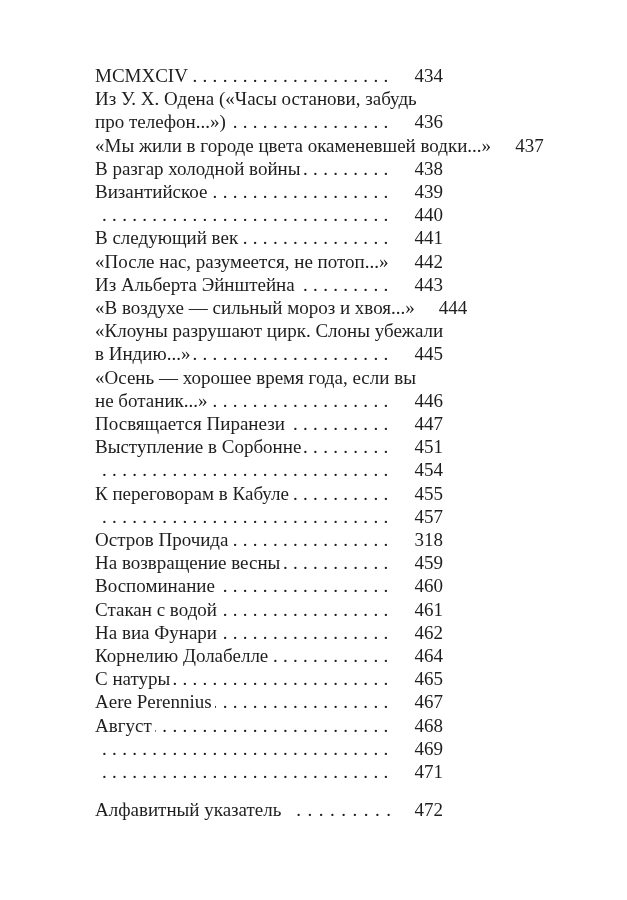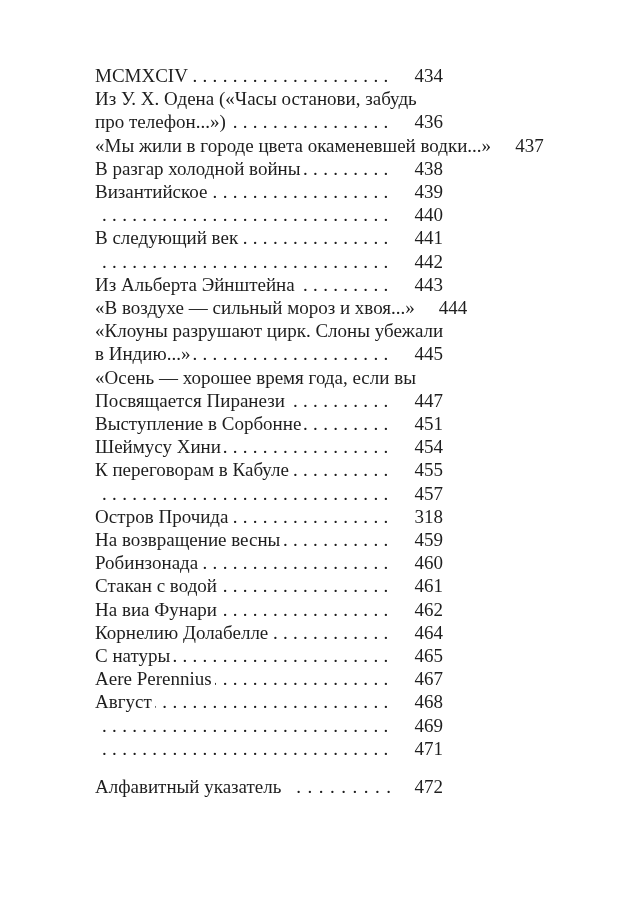--- a/index.html
+++ b/index.html
@@ -94,20 +94,21 @@
       <div class="row">
         <span class="dots"></span>
         <span class="pnum">440</span>
       </div>
       <div class="row">
         <span class="title">В следующий век</span>
         <span class="dots"></span>
         <span class="pnum">441</span>
       </div>
       <div class="row">
+        <span class="title">«После нас, разумеется, не потоп...»</span>
         <span class="dots"></span>
         <span class="pnum">442</span>
       </div>
       <div class="row">
         <span class="title">Из Альберта Эйнштейна</span>
         <span class="dots"></span>
         <span class="pnum">443</span>
       </div>
       <div class="row">
         <span class="title">«В воздухе — сильный мороз и хвоя...»</span>
@@ -119,31 +120,35 @@
       </div>
       <div class="row">
         <span class="title">в Индию...»</span>
         <span class="dots"></span>
         <span class="pnum">445</span>
       </div>
       <div class="row">
         <span class="title">«Осень — хорошее время года, если вы</span>
       </div>
       <div class="row">
+        <span class="title">не ботаник...»</span>
+        <span class="dots"></span>
+        <span class="pnum">446</span>
+      </div>
+      <div class="row">
         <span class="title">Посвящается Пиранези</span>
         <span class="dots"></span>
         <span class="pnum">447</span>
       </div>
       <div class="row">
         <span class="title">Выступление в Сорбонне</span>
         <span class="dots"></span>
         <span class="pnum">451</span>
       </div>
       <div class="row">
-        <span class="title">Шеймусу Хини</span>
         <span class="dots"></span>
         <span class="pnum">454</span>
       </div>
       <div class="row">
         <span class="title">К переговорам в Кабуле</span>
         <span class="dots"></span>
         <span class="pnum">455</span>
       </div>
       <div class="row">
         <span class="dots"></span>
@@ -153,21 +158,21 @@
         <span class="title">Остров Прочида</span>
         <span class="dots"></span>
         <span class="pnum">318</span>
       </div>
       <div class="row">
         <span class="title">На возвращение весны</span>
         <span class="dots"></span>
         <span class="pnum">459</span>
       </div>
       <div class="row">
-        <span class="title">Робинзонада</span>
+        <span class="title">Воспоминание</span>
         <span class="dots"></span>
         <span class="pnum">460</span>
       </div>
       <div class="row">
         <span class="title">Стакан с водой</span>
         <span class="dots"></span>
         <span class="pnum">461</span>
       </div>
       <div class="row">
         <span class="title">На виа Фунари</span>

